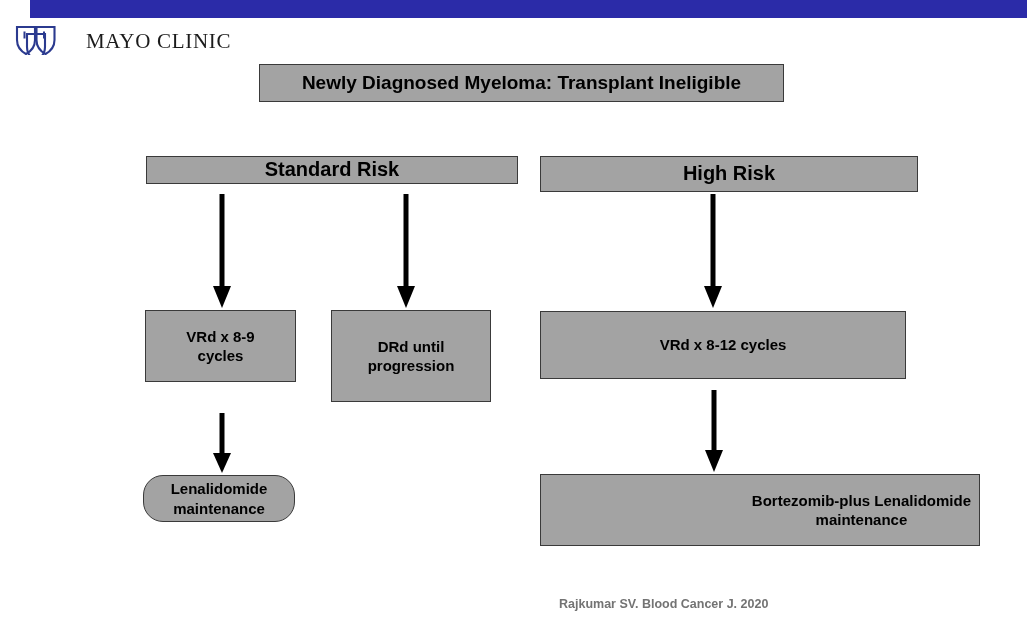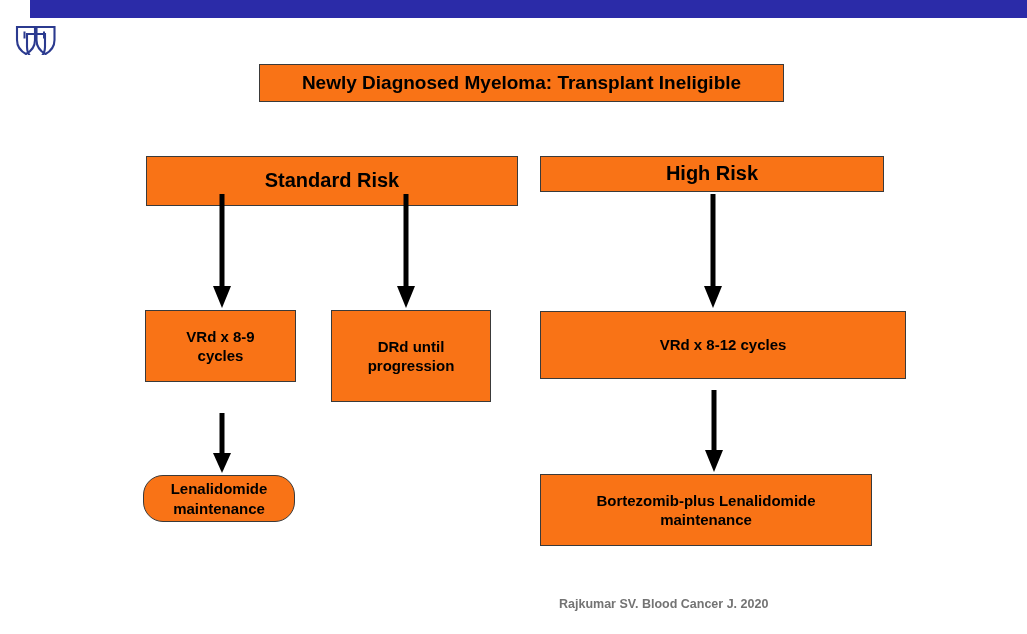--- a/index.html
+++ b/index.html
@@ -45,21 +45,21 @@
     letter-spacing: 0.7px;
     color: #1b1b1b;
     white-space: nowrap;
   }
 
   
   .box {
     position: absolute;
     box-sizing: border-box;
     border: 1.5px solid #3a3a3a;
-    background: #f97316;
+    background: #a3a3a3;
     display: flex;
     align-items: center;
     justify-content: center;
     text-align: center;
     color: #000000;
     font-weight: bold;
     line-height: 1.28;
     padding: 2px 8px;
   }
   .box-title {
@@ -101,31 +101,32 @@
       <path d="M3 3 L21 3 L21 16 Q21 25 12 30 Q3 25 3 16 Z"></path>
       <path d="M22.5 3 L40.5 3 L40.5 16 Q40.5 25 31.5 30 Q22.5 25 22.5 16 Z"></path>
       <path d="M13 10 L31 10 L31 23 Q31 32 22 37 Q13 32 13 23 Z"></path>
     </g>
     <g fill="#2B3A8F">
       <rect x="9.5" y="7.5" width="2" height="7"></rect>
       <rect x="29" y="7.5" width="2" height="7"></rect>
     </g>
     <rect x="0" y="31" width="62" height="3" fill="#ffffff"></rect>
   </svg>
+  <span class="logo-text">MAYO CLINIC</span>
 </div>
 
 <div class="box box-title" style="left:259px; top:64px; width:525px; height:38px;">
   <span>Newly Diagnosed Myeloma: Transplant Ineligible</span>
 </div>
 
-<div class="box box-header" style="left:146px; top:156px; width:372px; height:50px;">
+<div class="box box-header" style="left:146px; top:156px; width:372px; height:28px;">
   <span>Standard Risk</span>
 </div>
 
-<div class="box box-header" style="left:540px; top:156px; width:344px; height:36px;">
+<div class="box box-header" style="left:540px; top:156px; width:378px; height:36px;">
   <span>High Risk</span>
 </div>
 
 <div class="arrow" style="left:212px; top:194px;">
   <svg width="20" height="116" viewBox="0 0 20 116">
     <line x1="10" y1="0" x2="10" y2="98" stroke="#000000" stroke-width="5"></line>
     <polygon points="10,114 1,92 19,92" fill="#000000"></polygon>
   </svg>
 </div>
 
@@ -169,18 +170,18 @@
     <line x1="10" y1="0" x2="10" y2="66" stroke="#000000" stroke-width="5"></line>
     <polygon points="10,82 1,60 19,60" fill="#000000"></polygon>
   </svg>
 </div>
 
 <div class="box box-tx" style="left:143px; top:475px; width:152px; height:47px;border-radius:20px;">
   <span style="white-space:pre-line;">Lenalidomide
 maintenance</span>
 </div>
 
-<div class="box box-tx" style="left:540px; top:474px; width:332px; height:72px;">
+<div class="box box-tx" style="left:540px; top:474px; width:440px; height:72px;justify-content:flex-end;">
   <span style="white-space:pre-line;">Bortezomib-plus Lenalidomide
 maintenance</span>
 </div>
 
 <div class="citation" style="left:559px; top:597px;">Rajkumar SV. Blood Cancer J. 2020</div>
 
 </body></html>

